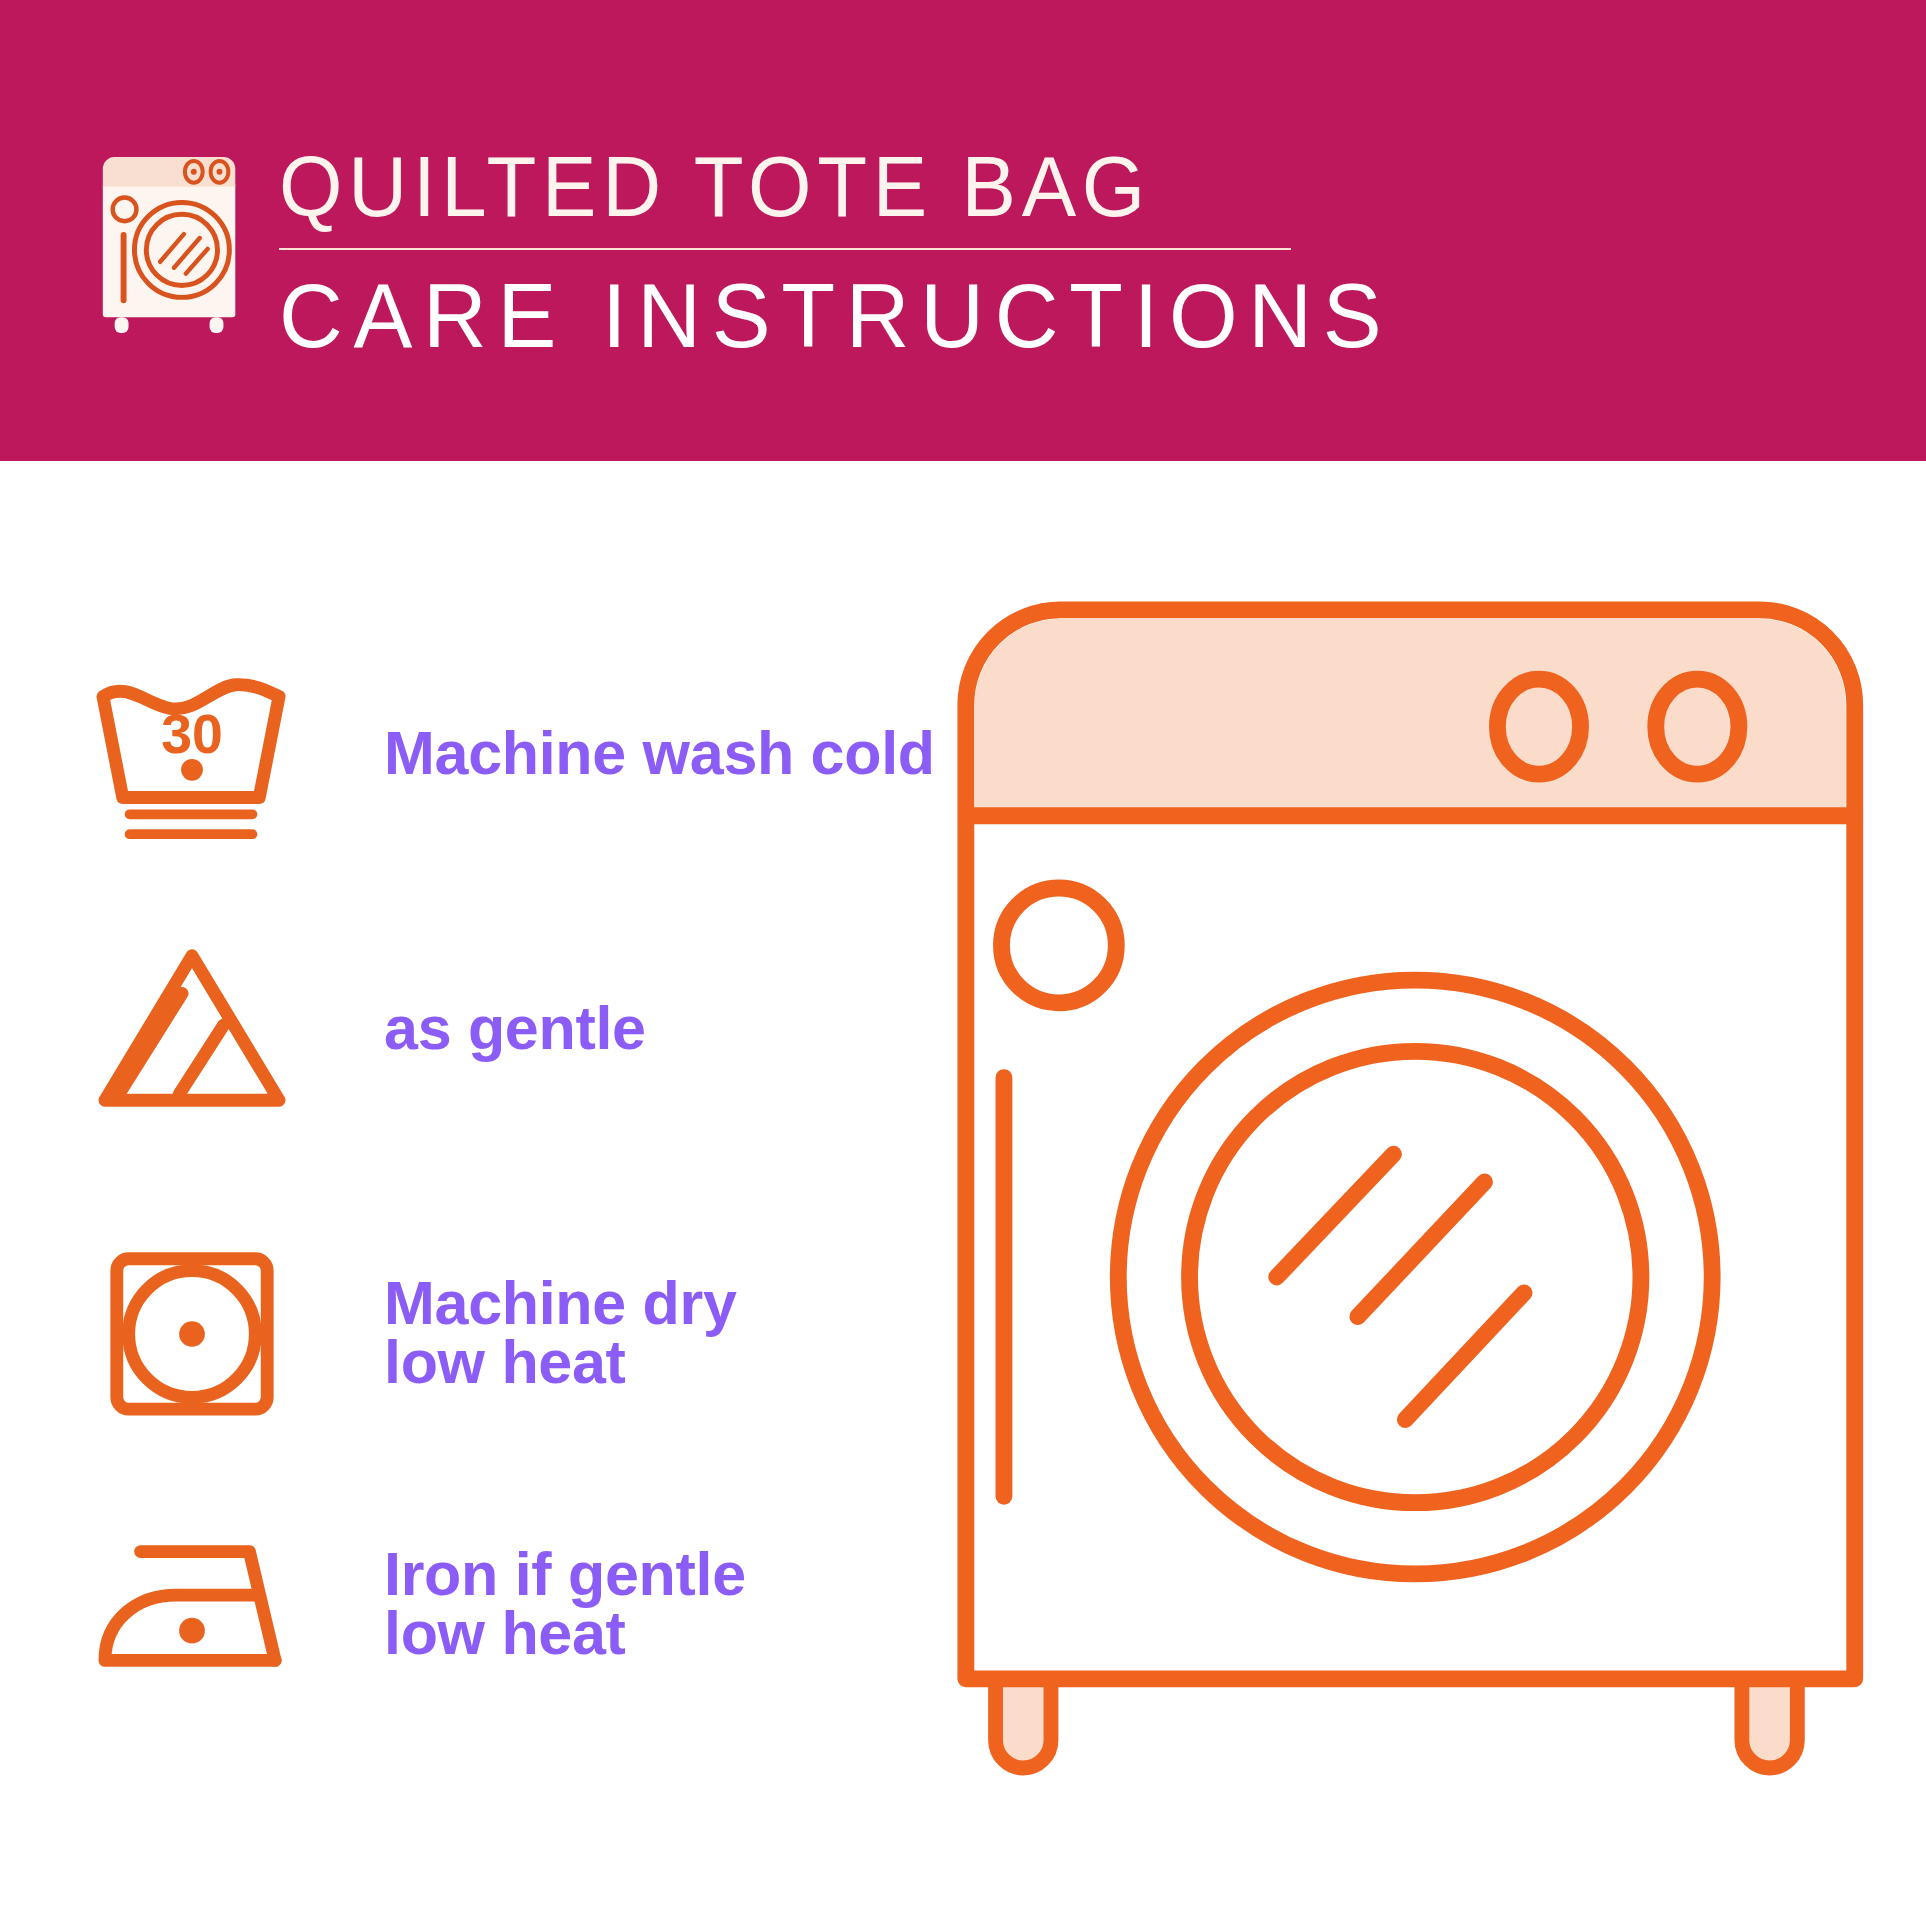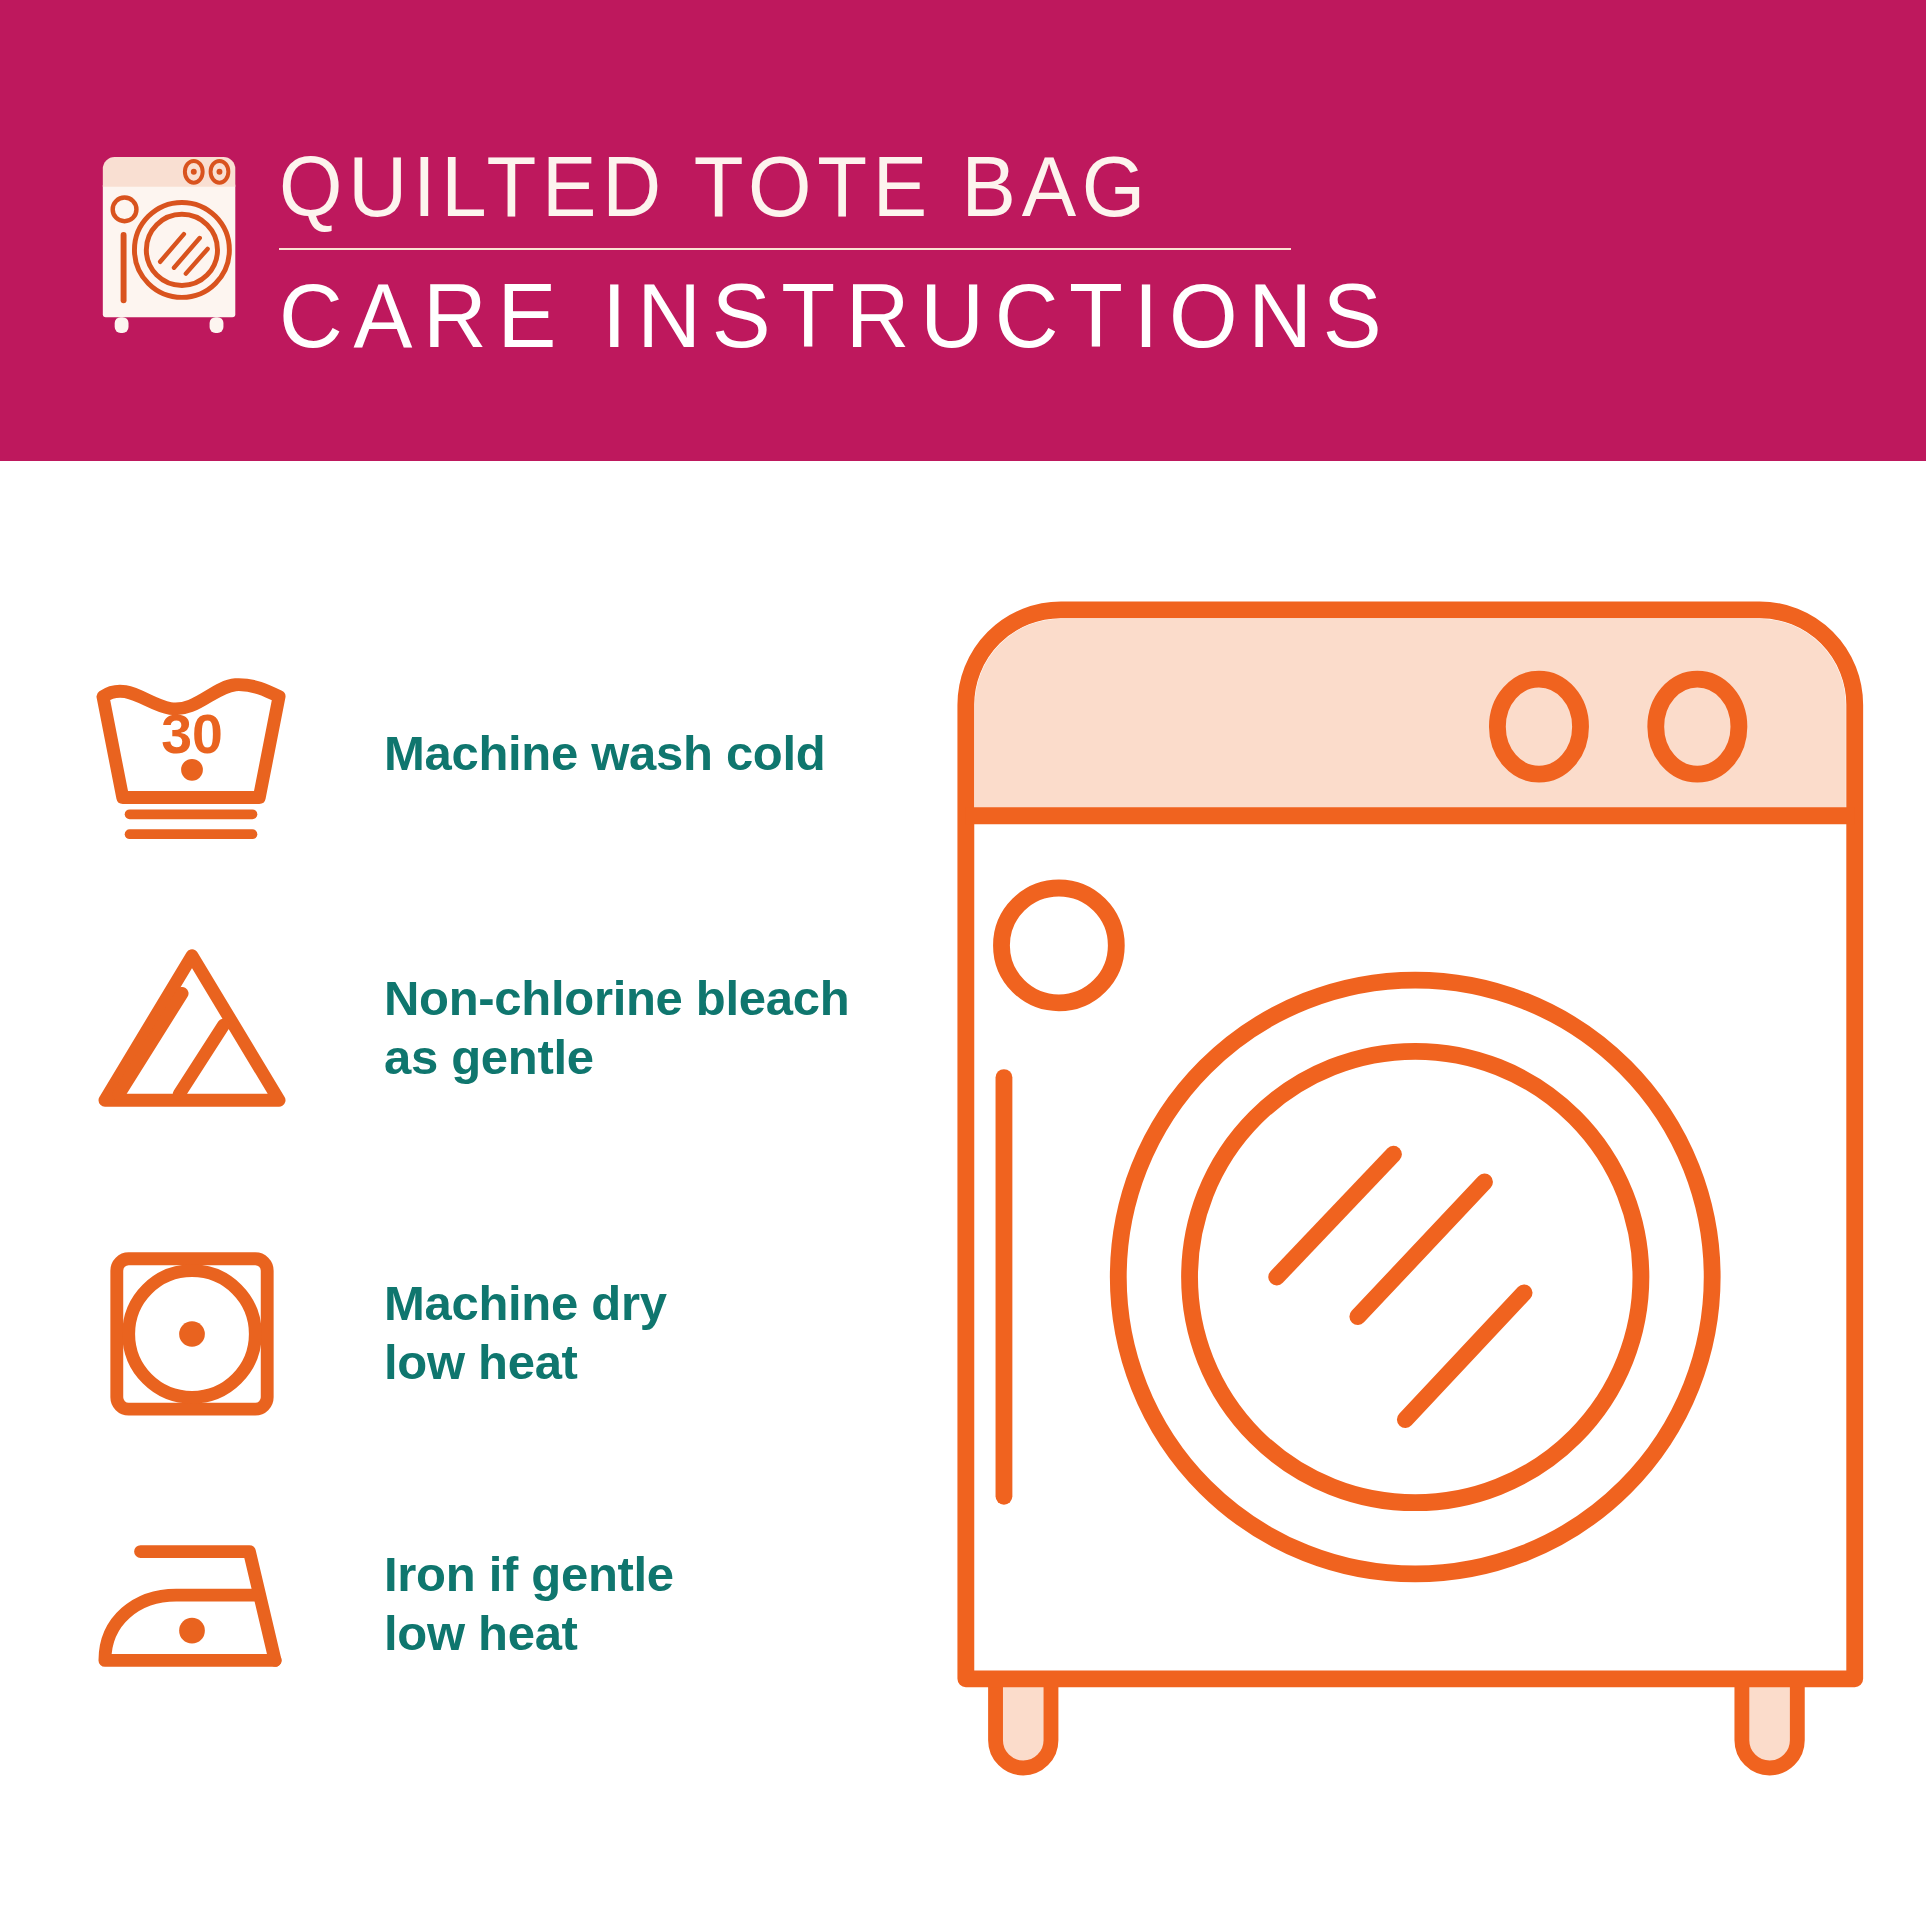--- a/index.html
+++ b/index.html
@@ -96,22 +96,22 @@
   .care-icon {
     width: 214px;
     height: 188px;
     flex: 0 0 auto;
     display: flex;
     align-items: center;
     justify-content: center;
   }
   .care-text {
     margin-left: 85px;
-    color: #0f766e;
-    font-size: 49px;
+    color: #8b5cf6;
+    font-size: 61px;
     line-height: 59px;
     font-weight: 700;
     font-family: "Liberation Sans", sans-serif;
     letter-spacing: -0.3px;
   }
   .care-text span { display: block; white-space: nowrap; }
 
   
   .machine-wrap {
     position: absolute;
@@ -188,21 +188,20 @@
 
   <div class="care-row" data-row="1">
     <div class="care-icon">
       <svg viewBox="0 0 216 190" width="214" height="188" aria-hidden="true">
         <path d="M108 22 L196 168 L20 168 Z" fill="none" stroke="#E9631F" stroke-width="13" stroke-linejoin="round"></path>
         <line x1="98" y1="60" x2="34" y2="162" stroke="#E9631F" stroke-width="13" stroke-linecap="round"></line>
         <line x1="140" y1="92" x2="95" y2="162" stroke="#E9631F" stroke-width="13" stroke-linecap="round"></line>
       </svg>
     </div>
     <div class="care-text">
-      <span>Non-chlorine bleach</span>
       <span>as gentle</span>
     </div>
   </div>
 
   <div class="care-row" data-row="2">
     <div class="care-icon">
       <svg viewBox="0 0 216 190" width="214" height="188" aria-hidden="true">
         <rect x="32" y="20" width="152" height="152" rx="12" fill="none" stroke="#E9631F" stroke-width="13"></rect>
         <circle cx="108" cy="96" r="64" fill="none" stroke="#E9631F" stroke-width="13"></circle>
         <circle cx="108" cy="96" r="13" fill="#E9631F"></circle>

